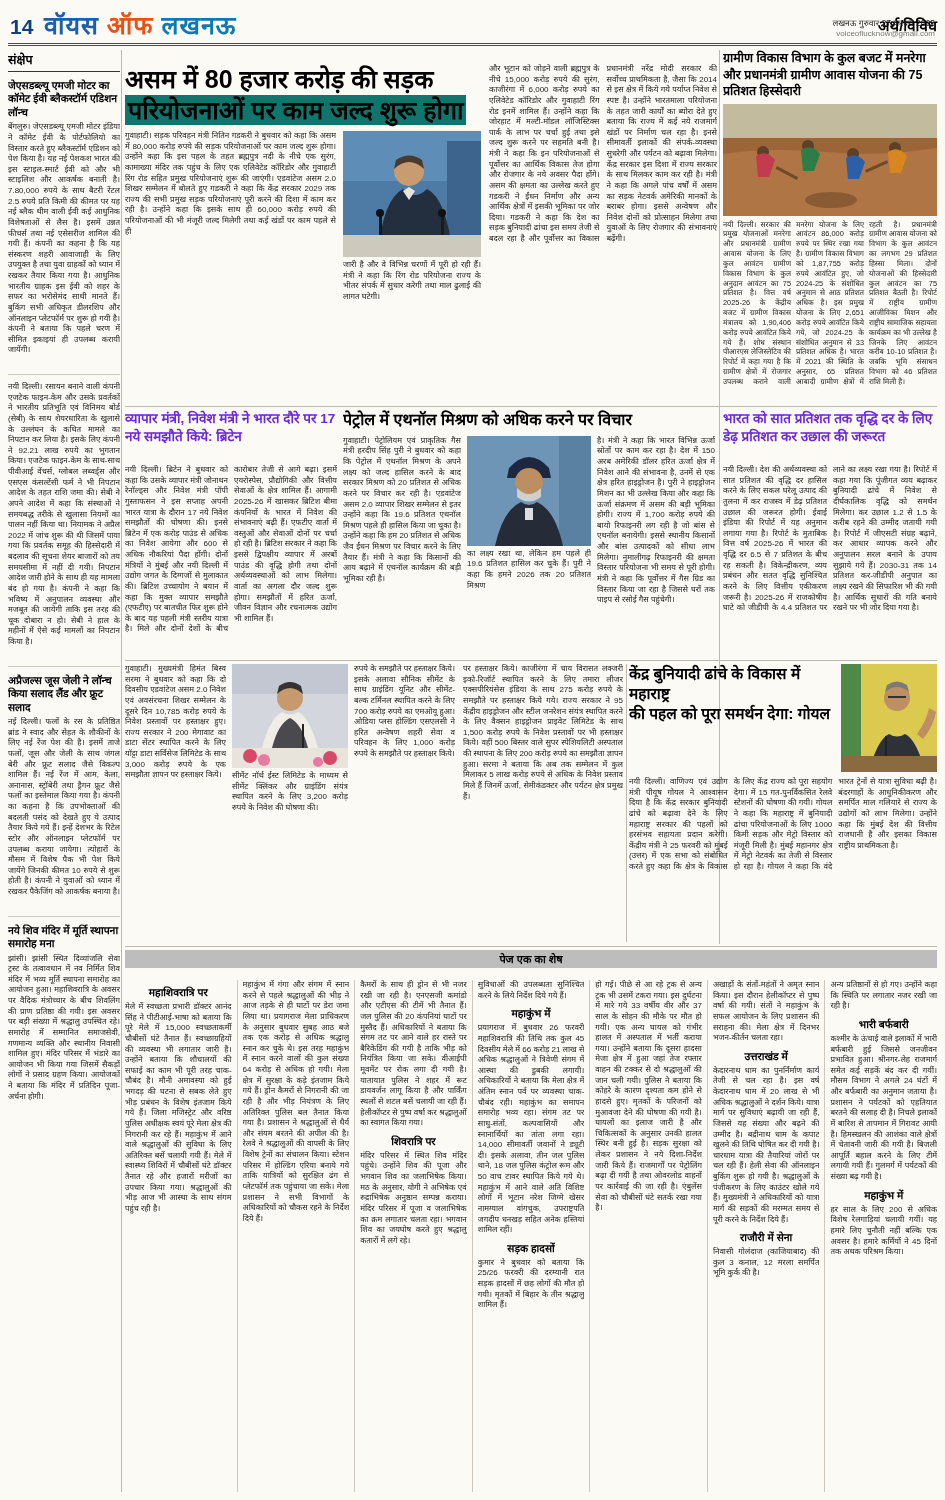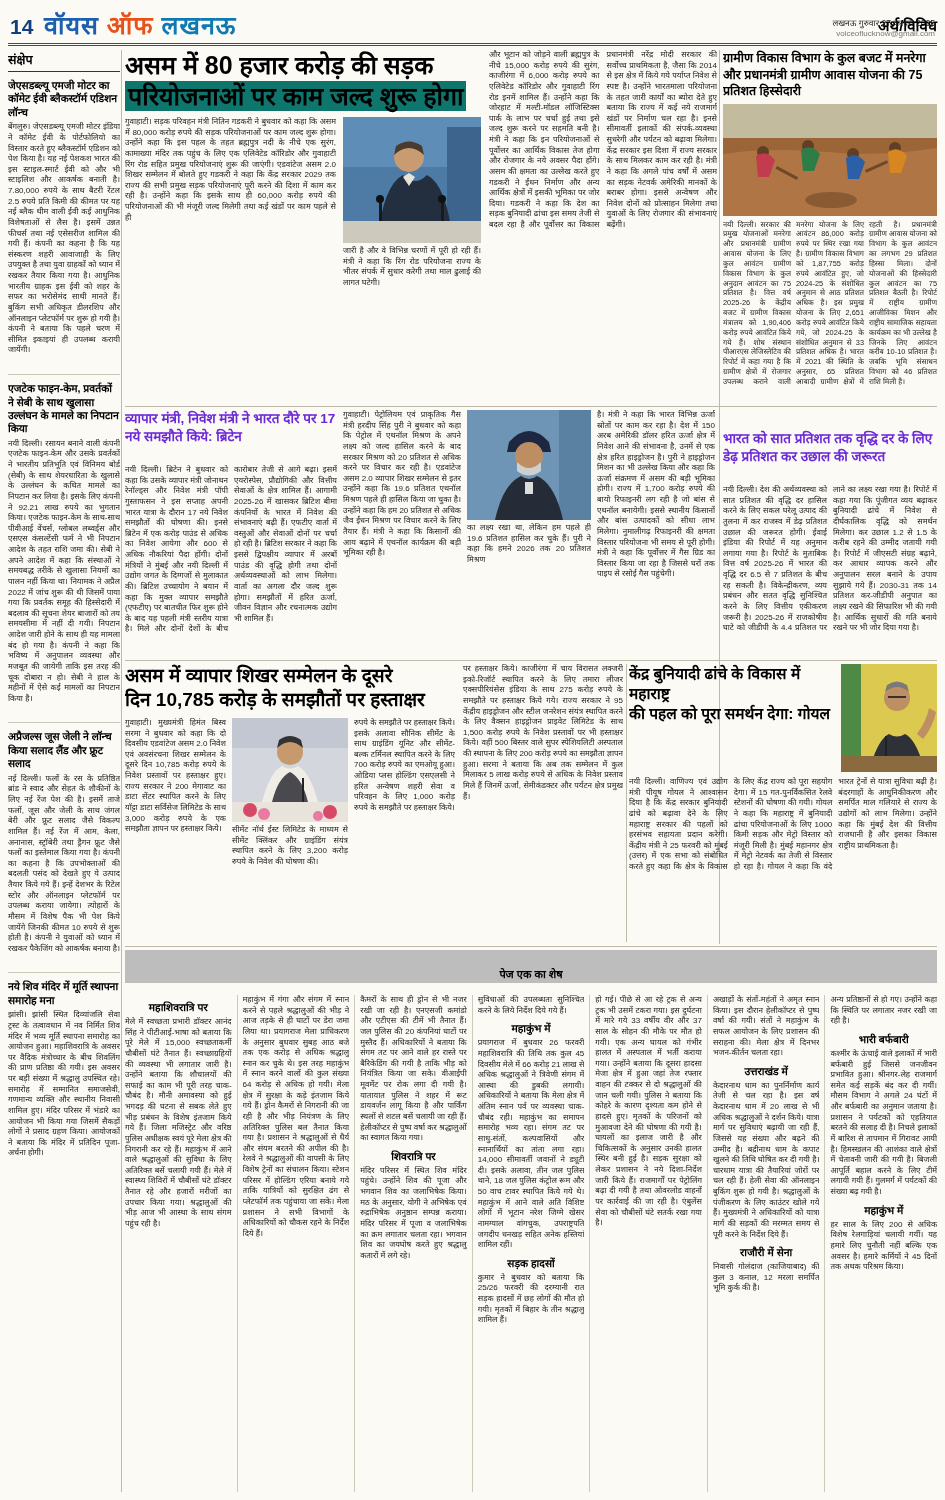--- a/index.html
+++ b/index.html
@@ -26,36 +26,36 @@
   
   #sidebar{position:absolute;left:8px;top:50px;width:112px;height:1442px;overflow:hidden;}
   #sb-title{font-size:12.5px;font-weight:bold;color:#000;border-bottom:1.5px solid #333;padding:1px 0 3px;margin-bottom:4px;}
   .brief{border-bottom:1px solid #cdc8ba;padding:3px 0 18px;margin-bottom:4px;}
   .brief:last-child{border-bottom:none;}
   .brief h4{font-size:10.5px;line-height:1.28;margin-bottom:3px;color:#000;}
 
   
   .art{position:absolute;overflow:hidden;}
   #art-main{left:125px;top:50px;width:592px;height:352px;}
-  .am-grid{display:grid;grid-template-columns:356px 228px;column-gap:8px;height:100%;}
+  .am-grid{display:grid;grid-template-columns:356px 228px;column-gap:8px;height:100%;margin-top:14px;}
   .am-left h1{font-size:25px;line-height:1.22;font-weight:bold;color:#000;margin-bottom:6px;}
   .hl{background:#0f766e;padding:0 3px;display:inline-block;}
   .am-lcols{display:flex;gap:7px;height:266px;overflow:hidden;}
   .amA{width:211px;}
   .amB{width:138px;display:flex;flex-direction:column;gap:3px;}
   .amB svg{width:138px;height:126px;display:block;}
   .am-right{height:100%;column-count:2;column-gap:7px;}
 
   #art-rural{left:723px;top:50px;width:214px;height:352px;}
   #art-rural h2{font-size:12.5px;line-height:1.32;margin-bottom:4px;color:#000;}
   #art-rural svg{width:214px;height:112px;display:block;margin-bottom:4px;}
   .rb{column-count:3;column-gap:5px;font-size:7.4px;height:176px;}
 
   #art-uk{left:125px;top:410px;width:212px;height:246px;}
-  #art-tax{left:723px;top:430px;width:214px;height:246px;}
+  #art-tax{left:723px;top:410px;width:214px;height:246px;}
   .small-art h2{font-size:13.5px;line-height:1.3;margin-bottom:20px;color:#6d28d9;}
   .small-art .ab{column-count:2;column-gap:6px;height:182px;}
 
   #art-eth{left:343px;top:410px;width:372px;height:246px;}
   #art-eth h2{font-size:16px;line-height:1.3;margin-bottom:5px;color:#000;}
   .eth-row{display:flex;gap:6px;height:214px;overflow:hidden;}
   .ecol{flex:1;}
   .ecolm{width:124px;flex:0 0 124px;}
   .ecolm svg{width:124px;height:110px;display:block;margin-bottom:3px;}
 
@@ -69,21 +69,21 @@
   .sm-right{height:100%;}
 
   #art-goyal{left:629px;top:664px;width:308px;height:278px;}
   .gl-top{display:flex;gap:6px;margin-bottom:5px;}
   .gl-head{font-size:15.5px;line-height:1.3;color:#000;flex:1;}
   .gl-top svg{width:96px;height:108px;flex:0 0 96px;}
   .gb{column-count:3;column-gap:6px;height:158px;}
 
   
   #bottom{position:absolute;left:125px;top:950px;width:812px;height:542px;overflow:hidden;}
-  #pej-banner{background:#bdbdbd;color:#000;font-weight:bold;text-align:center;font-size:11px;padding:16px 0 2px;margin-bottom:5px;}
+  #pej-banner{background:#bdbdbd;color:#000;font-weight:bold;text-align:center;font-size:11px;padding:1px 0 2px;margin-bottom:5px;}
   #bcols{display:flex;height:516px;overflow:hidden;margin-top:12px;}
   .bcol{flex:1;padding:0 5px;border-right:1px solid #cdc8ba;overflow:hidden;}
   .bcol:first-child{padding-left:0;}
   .bcol:last-child{border-right:none;padding-right:0;}
   .bsub{font-size:10.5px;font-weight:bold;text-align:center;margin:5px 0 3px;color:#000;}
 </style>
 </head>
 <body>
 
 <div class="page">
@@ -109,21 +109,20 @@
   <div class="hr" style="left:125px;top:660px;width:812px;"></div>
   <div class="hr" style="left:125px;top:946px;width:812px;"></div>
 
   <aside id="sidebar">
     <h3 id="sb-title">संक्षेप</h3>
     <article class="brief">
       <h4>जेएसडब्ल्यू एमजी मोटर का कॉमेट ईवी ब्लैकस्टॉर्म एडिशन लॉन्च</h4>
       <p class="bt">बेंगलुरु। जेएसडब्ल्यू एमजी मोटर इंडिया ने कॉमेट ईवी के पोर्टफोलियो का विस्तार करते हुए ब्लैकस्टॉर्म एडिशन को पेश किया है। यह नई पेशकश भारत की इस स्टाइल-स्मार्ट ईवी को और भी स्टाइलिश और आकर्षक बनाती है। 7.80,000 रुपये के साथ बैटरी रेंटल 2.5 रुपये प्रति किमी की कीमत पर यह नई ब्लैक थीम वाली ईवी कई आधुनिक विशेषताओं से लैस है। इसमें उन्नत फीचर्स तथा नई एसेसरीज शामिल की गयी हैं। कंपनी का कहना है कि यह संस्करण शहरी आवाजाही के लिए उपयुक्त है तथा युवा ग्राहकों को ध्यान में रखकर तैयार किया गया है। आधुनिक भारतीय ग्राहक इस ईवी को शहर के सफर का भरोसेमंद साथी मानते हैं। बुकिंग सभी अधिकृत डीलरशिप और ऑनलाइन प्लेटफॉर्म पर शुरू हो गयी है। कंपनी ने बताया कि पहले चरण में सीमित इकाइयां ही उपलब्ध करायी जायेंगी।</p>
     </article>
     <article class="brief">
-      <h4>एजटेक फाइन-केम, प्रवर्तकों ने सेबी के साथ खुलासा उल्लंघन के मामले का निपटान किया</h4>
       <p class="bt">नयी दिल्ली। रसायन बनाने वाली कंपनी एजटेक फाइन-केम और उसके प्रवर्तकों ने भारतीय प्रतिभूति एवं विनिमय बोर्ड (सेबी) के साथ शेयरधारिता के खुलासे के उल्लंघन के कथित मामले का निपटान कर लिया है। इसके लिए कंपनी ने 92.21 लाख रुपये का भुगतान किया। एजटेक फाइन-केम के साथ-साथ पीवीआई वेंचर्स, ग्लोबल लब्वर्ड्स और एसएस कंसल्टेंसी फर्म ने भी निपटान आदेश के तहत राशि जमा की। सेबी ने अपने आदेश में कहा कि संस्थाओं ने समयबद्ध तरीके से खुलासा नियमों का पालन नहीं किया था। नियामक ने अप्रैल 2022 में जांच शुरू की थी जिसमें पाया गया कि प्रवर्तक समूह की हिस्सेदारी में बदलाव की सूचना शेयर बाजारों को तय समयसीमा में नहीं दी गयी। निपटान आदेश जारी होने के साथ ही यह मामला बंद हो गया है। कंपनी ने कहा कि भविष्य में अनुपालन व्यवस्था और मजबूत की जायेगी ताकि इस तरह की चूक दोबारा न हो। सेबी ने हाल के महीनों में ऐसे कई मामलों का निपटान किया है।</p>
     </article>
     <article class="brief">
       <h4>अप्रैजल्स जूस जेली ने लॉन्च किया सलाद लैंड और फ्रूट सलाद</h4>
       <p class="bt">नई दिल्ली। फलों के रस के प्रतिष्ठित ब्रांड ने स्वाद और सेहत के शौकीनों के लिए नई रेंज पेश की है। इसमें ताजे फलों, जूस और जेली के साथ जंगल बेरी और फ्रूट सलाद जैसे विकल्प शामिल हैं। नई रेंज में आम, केला, अनानास, स्ट्रॉबेरी तथा ड्रैगन फ्रूट जैसे फलों का इस्तेमाल किया गया है। कंपनी का कहना है कि उपभोक्ताओं की बदलती पसंद को देखते हुए ये उत्पाद तैयार किये गये हैं। इन्हें देशभर के रिटेल स्टोर और ऑनलाइन प्लेटफॉर्म पर उपलब्ध कराया जायेगा। त्योहारों के मौसम में विशेष पैक भी पेश किये जायेंगे जिनकी कीमत 10 रुपये से शुरू होती है। कंपनी ने युवाओं को ध्यान में रखकर पैकेजिंग को आकर्षक बनाया है।</p>
     </article>
     <article class="brief">
       <h4>नये शिव मंदिर में मूर्ति स्थापना समारोह मना</h4>
       <p class="bt">झांसी। झांसी स्थित दिव्यांजलि सेवा ट्रस्ट के तत्वावधान में नव निर्मित शिव मंदिर में भव्य मूर्ति स्थापना समारोह का आयोजन हुआ। महाशिवरात्रि के अवसर पर वैदिक मंत्रोच्चार के बीच शिवलिंग की प्राण प्रतिष्ठा की गयी। इस अवसर पर बड़ी संख्या में श्रद्धालु उपस्थित रहे। समारोह में सम्मानित समाजसेवी, गणमान्य व्यक्ति और स्थानीय निवासी शामिल हुए। मंदिर परिसर में भंडारे का आयोजन भी किया गया जिसमें सैकड़ों लोगों ने प्रसाद ग्रहण किया। आयोजकों ने बताया कि मंदिर में प्रतिदिन पूजा-अर्चना होगी।</p>
     </article>
@@ -178,20 +177,21 @@
     </svg>
     <div class="bt rb">नयी दिल्ली। सरकार की प्रमुख योजनाओं मनरेगा और प्रधानमंत्री ग्रामीण आवास योजना के लिए कुल आवंटन ग्रामीण विकास विभाग के कुल अनुदान आवंटन का 75 प्रतिशत है। वित्त वर्ष 2025-26 के केंद्रीय बजट में ग्रामीण विकास मंत्रालय को 1,90,406 करोड़ रुपये आवंटित किये गये हैं। शोध संस्थान पीआरएस लेजिस्लेटिव की रिपोर्ट में कहा गया है कि ग्रामीण क्षेत्रों में रोजगार उपलब्ध कराने वाली मनरेगा योजना के लिए आवंटन 86,000 करोड़ रुपये पर स्थिर रखा गया है। ग्रामीण विकास विभाग को 1,87,755 करोड़ रुपये आवंटित हुए, जो 2024-25 के संशोधित अनुमान से आठ प्रतिशत अधिक है। इस प्रमुख योजना के लिए 2,651 करोड़ रुपये आवंटित किये गये, जो 2024-25 के संशोधित अनुमान से 33 प्रतिशत अधिक है। भारत में 2021 की स्थिति के अनुसार, 65 प्रतिशत आबादी ग्रामीण क्षेत्रों में रहती है। प्रधानमंत्री ग्रामीण आवास योजना को विभाग के कुल आवंटन का लगभग 29 प्रतिशत हिस्सा मिला। दोनों योजनाओं की हिस्सेदारी कुल आवंटन का 75 प्रतिशत बैठती है। रिपोर्ट में राष्ट्रीय ग्रामीण आजीविका मिशन और राष्ट्रीय सामाजिक सहायता कार्यक्रम का भी उल्लेख है जिनके लिए आवंटन करीब 10-10 प्रतिशत है। जबकि भूमि संसाधन विभाग को 46 प्रतिशत राशि मिली है।</div>
   </section>
 
   <section class="art small-art" id="art-uk">
     <h2>व्यापार मंत्री, निवेश मंत्री ने भारत दौरे पर 17 नये समझौते किये: ब्रिटेन</h2>
     <div class="bt ab">नयी दिल्ली। ब्रिटेन ने बुधवार को कहा कि उसके व्यापार मंत्री जोनाथन रेनॉल्ड्स और निवेश मंत्री पॉपी गुस्ताफसन ने इस सप्ताह अपनी भारत यात्रा के दौरान 17 नये निवेश समझौतों की घोषणा की। इनसे ब्रिटेन में एक करोड़ पाउंड से अधिक का निवेश आयेगा और 600 से अधिक नौकरियां पैदा होंगी। दोनों मंत्रियों ने मुंबई और नयी दिल्ली में उद्योग जगत के दिग्गजों से मुलाकात की। ब्रिटिश उच्चायोग ने बयान में कहा कि मुक्त व्यापार समझौते (एफटीए) पर बातचीत फिर शुरू होने के बाद यह पहली मंत्री स्तरीय यात्रा है। मिले और दोनों देशों के बीच कारोबार तेजी से आगे बढ़ा। इसमें एयरोस्पेस, प्रौद्योगिकी और वित्तीय सेवाओं के क्षेत्र शामिल हैं। आगामी 2025-26 में खासकर ब्रिटिश बीमा कंपनियों के भारत में निवेश की संभावनाएं बढ़ी हैं। एफटीए वार्ता में वस्तुओं और सेवाओं दोनों पर चर्चा हो रही है। ब्रिटिश सरकार ने कहा कि इससे द्विपक्षीय व्यापार में अरबों पाउंड की वृद्धि होगी तथा दोनों अर्थव्यवस्थाओं को लाभ मिलेगा। वार्ता का अगला दौर जल्द शुरू होगा। समझौतों में हरित ऊर्जा, जीवन विज्ञान और रचनात्मक उद्योग भी शामिल हैं।</div>
   </section>
 
   <section class="art" id="art-eth">
+    <h2>पेट्रोल में एथनॉल मिश्रण को अधिक करने पर विचार</h2>
     <div class="eth-row">
       <div class="bt ecol">गुवाहाटी। पेट्रोलियम एवं प्राकृतिक गैस मंत्री हरदीप सिंह पुरी ने बुधवार को कहा कि पेट्रोल में एथनॉल मिश्रण के अपने लक्ष्य को जल्द हासिल करने के बाद सरकार मिश्रण को 20 प्रतिशत से अधिक करने पर विचार कर रही है। एडवांटेज असम 2.0 व्यापार शिखर सम्मेलन से इतर उन्होंने कहा कि 19.6 प्रतिशत एथनॉल मिश्रण पहले ही हासिल किया जा चुका है। उन्होंने कहा कि हम 20 प्रतिशत से अधिक जैव ईंधन मिश्रण पर विचार करने के लिए तैयार हैं। मंत्री ने कहा कि किसानों की आय बढ़ाने में एथनॉल कार्यक्रम की बड़ी भूमिका रही है।</div>
       <div class="ecolm">
         <svg viewBox="0 0 124 110">
           <rect width="124" height="110" fill="#6e94b6"></rect>
           <rect x="92" width="32" height="110" fill="#5a80a2"></rect>
           <path d="M42 32 q20 -22 40 0 l2 10 h-44 z" fill="#1d2740"></path>
           <circle cx="62" cy="46" r="14" fill="#bd8e62"></circle>
           <path d="M50 52 q12 12 24 0 v9 q-12 9 -24 0 z" fill="#cfcfcf"></path>
           <path d="M28 110 q8 -36 26 -44 q8 6 16 0 q18 8 26 44 z" fill="#252c38"></path>
@@ -204,21 +204,20 @@
   </section>
 
   <section class="art small-art" id="art-tax">
     <h2>भारत को सात प्रतिशत तक वृद्धि दर के लिए डेढ़ प्रतिशत कर उछाल की जरूरत</h2>
     <div class="bt ab">नयी दिल्ली। देश की अर्थव्यवस्था को सात प्रतिशत की वृद्धि दर हासिल करने के लिए सकल घरेलू उत्पाद की तुलना में कर राजस्व में डेढ़ प्रतिशत उछाल की जरूरत होगी। ईवाई इंडिया की रिपोर्ट में यह अनुमान लगाया गया है। रिपोर्ट के मुताबिक वित्त वर्ष 2025-26 में भारत की वृद्धि दर 6.5 से 7 प्रतिशत के बीच रह सकती है। विकेन्द्रीकरण, व्यय प्रबंधन और सतत वृद्धि सुनिश्चित करने के लिए वित्तीय एकीकरण जरूरी है। 2025-26 में राजकोषीय घाटे को जीडीपी के 4.4 प्रतिशत पर लाने का लक्ष्य रखा गया है। रिपोर्ट में कहा गया कि पूंजीगत व्यय बढ़ाकर बुनियादी ढांचे में निवेश से दीर्घकालिक वृद्धि को समर्थन मिलेगा। कर उछाल 1.2 से 1.5 के करीब रहने की उम्मीद जतायी गयी है। रिपोर्ट में जीएसटी संग्रह बढ़ाने, कर आधार व्यापक करने और अनुपालन सरल बनाने के उपाय सुझाये गये हैं। 2030-31 तक 14 प्रतिशत कर-जीडीपी अनुपात का लक्ष्य रखने की सिफारिश भी की गयी है। आर्थिक सुधारों की गति बनाये रखने पर भी जोर दिया गया है।</div>
   </section>
 
   <section class="art" id="art-summit">
     <div class="sm-grid">
       <div class="sm-left">
-        <h1 class="sm-head"><span>असम में व्यापार शिखर सम्मेलन के दूसरे</span><br><span>दिन 10,785 करोड़ के समझौतों पर हस्ताक्षर</span></h1>
         <div class="sm-cols">
           <div class="bt smA">गुवाहाटी। मुख्यमंत्री हिमंत बिस्व सरमा ने बुधवार को कहा कि दो दिवसीय एडवांटेज असम 2.0 निवेश एवं अवसंरचना शिखर सम्मेलन के दूसरे दिन 10,785 करोड़ रुपये के निवेश प्रस्तावों पर हस्ताक्षर हुए। राज्य सरकार ने 200 मेगावाट का डाटा सेंटर स्थापित करने के लिए यॉट्टा डाटा सर्विसेज लिमिटेड के साथ 3,000 करोड़ रुपये के एक समझौता ज्ञापन पर हस्ताक्षर किये।</div>
           <div class="smB">
             <svg viewBox="0 0 116 104">
               <rect width="116" height="104" fill="#d3d6dd"></rect>
               <rect width="116" height="30" fill="#c2c7d2"></rect>
               <circle cx="58" cy="34" r="13" fill="#c79a6e"></circle>
               <path d="M45 30 q13 -12 26 0 l-2 -8 q-11 -8 -22 0 z" fill="#333"></path>
               <path d="M30 84 q8 -30 20 -36 q8 5 16 0 q12 6 20 36 z" fill="#f0ede6"></path>
               <path d="M40 84 q6 -24 18 -30 q12 6 18 30 z" fill="#2b2b33" opacity="0.85"></path>

